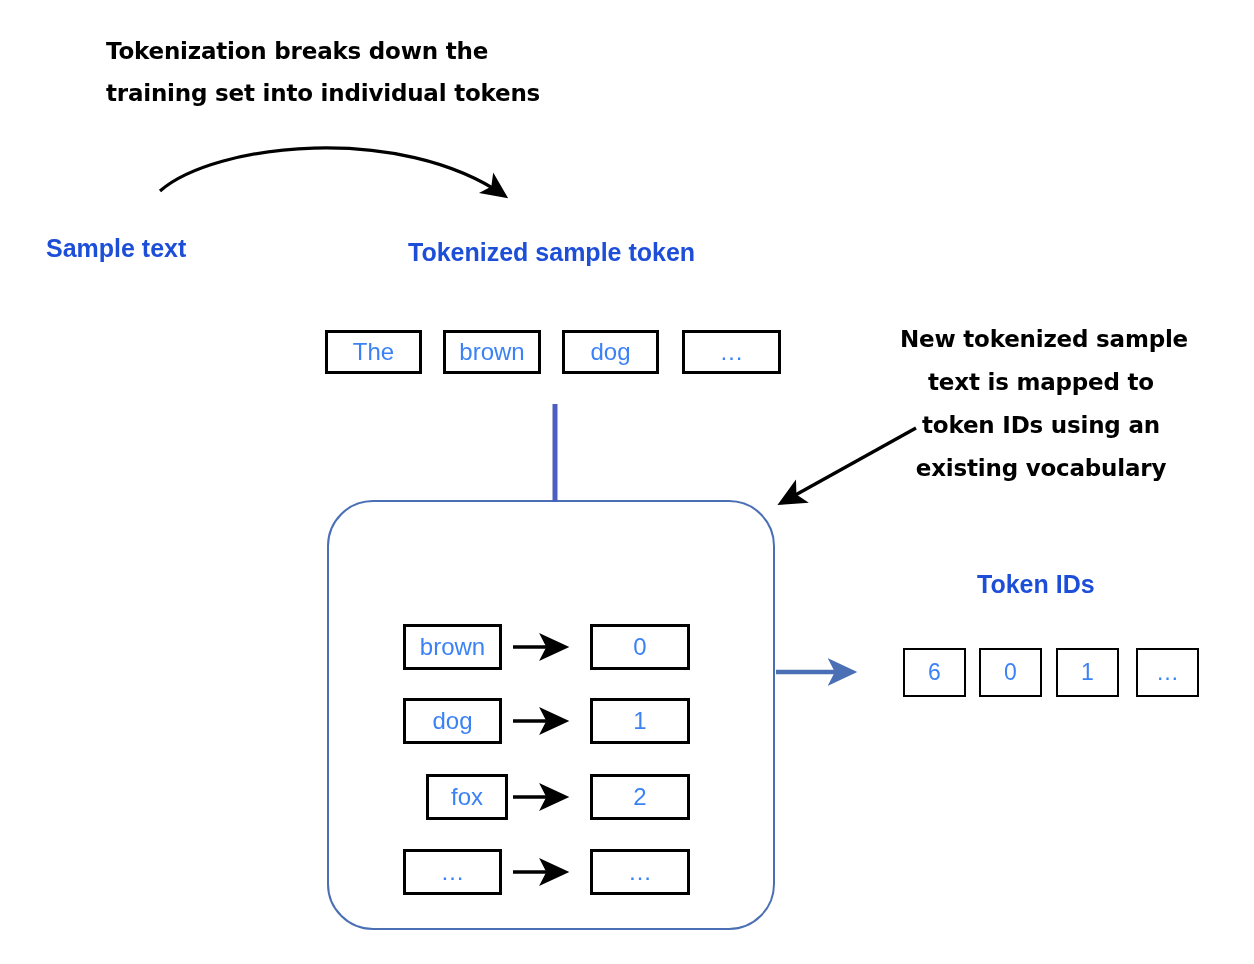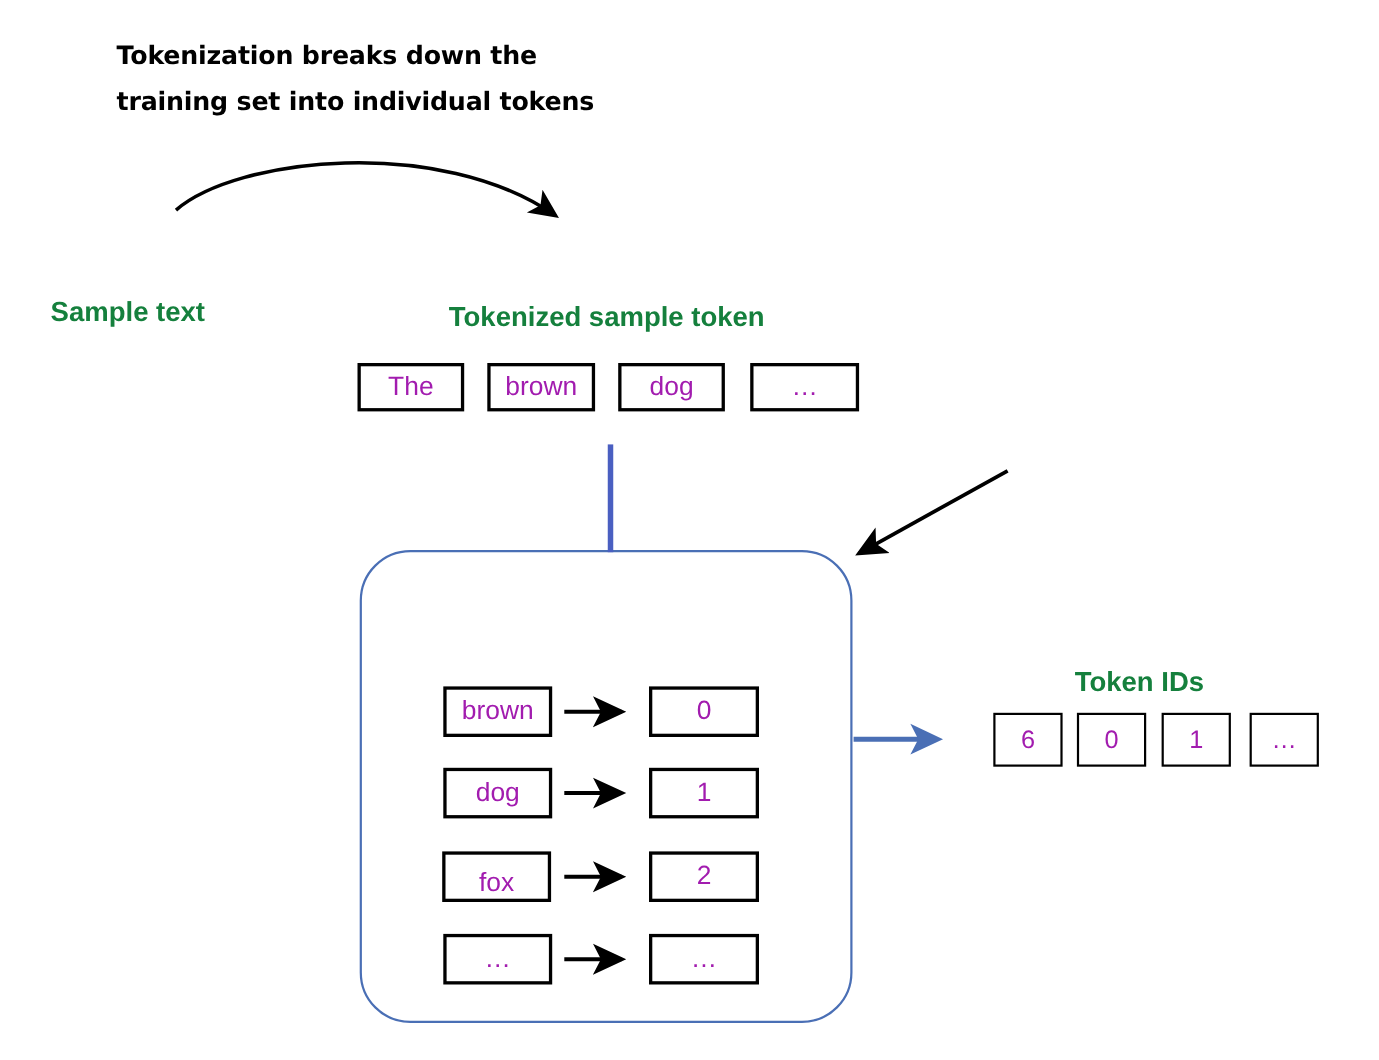--- a/index.html
+++ b/index.html
@@ -33,36 +33,35 @@
     text-align: center;
     white-space: nowrap;
     color: #000;
   }
   .section-title {
     position: absolute;
     font-family: "Liberation Sans", sans-serif;
     font-weight: bold;
     font-size: 25px;
     white-space: nowrap;
-    color: #15803d;
-    margin-top: 36px;
+    color: #1d4ed8;
   }
 
   
   .box {
     position: absolute;
     box-sizing: border-box;
     border: 3px solid #000;
     background: #ffffff;
     display: flex;
     align-items: center;
     justify-content: center;
     font-family: "Liberation Sans", sans-serif;
     font-size: 24px;
-    color: #a21caf;
+    color: #3b82f6;
   }
   .box.thin { border-width: 2px; }
   .sample-box {
     position: absolute;
     box-sizing: border-box;
     border: 3px solid #000;
     background: #fff;
     padding: 12px 14px 10px 16px;
     font-family: "Liberation Sans", sans-serif;
     font-size: 24px;
@@ -93,20 +92,26 @@
 </head>
 <body>
 
 <div id="stage">
 
   <div class="callout" style="left:106px; top:30px; width:370px;">
     <div>Tokenization breaks down the</div>
     <div>training set into individual tokens</div>
   </div>
 
+  <div class="callout" style="left:900px; top:318px; width:282px; line-height:43px;">
+    <div>New tokenized sample</div>
+    <div>text is mapped to</div>
+    <div>token IDs using an</div>
+    <div>existing vocabulary</div>
+  </div>
 
   <div class="section-title" style="left:46px; top:234px;">Sample text</div>
 
   <div class="section-title" style="left:408px; top:238px;">Tokenized sample token</div>
 
   <div class="section-title" style="left:415px; top:534px;">Existing vocabulary</div>
 
   <div class="section-title" style="left:977px; top:570px;text-align:center;">Token IDs</div>
 
 
@@ -132,21 +137,21 @@
     <span>0</span>
   </div>
 
   <div class="box" style="left:403px; top:698px; width:99px; height:46px;">
     <span>dog</span>
   </div>
   <div class="box" style="left:590px; top:698px; width:100px; height:46px;">
     <span>1</span>
   </div>
 
-  <div class="box" style="left:402px; top:774px; width:99px; height:46px;align-items:flex-end;">
+  <div class="box" style="left:426px; top:774px; width:82px; height:46px;">
     <span>fox</span>
   </div>
   <div class="box" style="left:590px; top:774px; width:100px; height:46px;">
     <span>2</span>
   </div>
 
   <div class="box" style="left:403px; top:849px; width:99px; height:46px;">
     <span>…</span>
   </div>
   <div class="box" style="left:590px; top:849px; width:100px; height:46px;">

